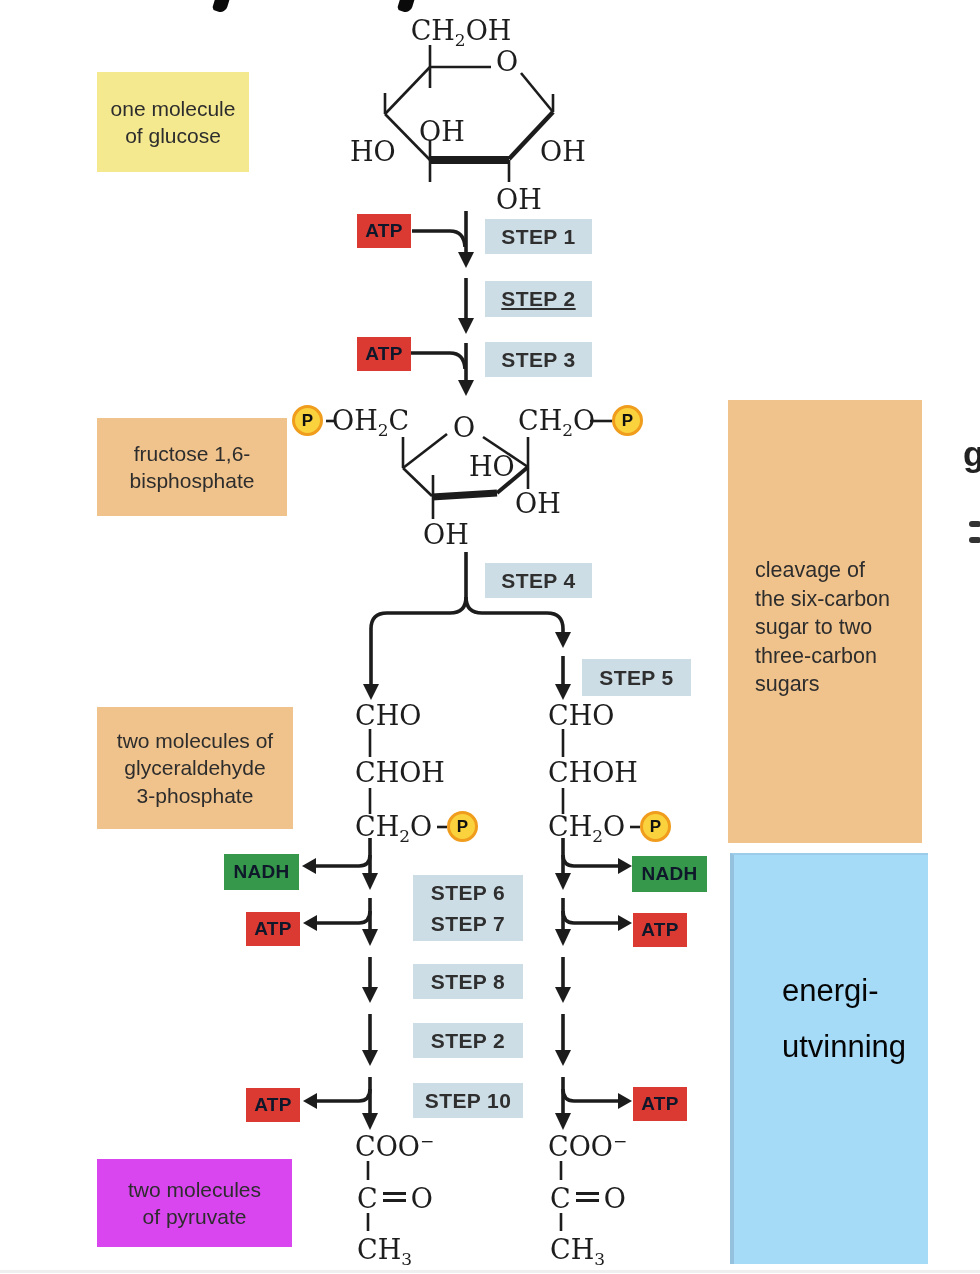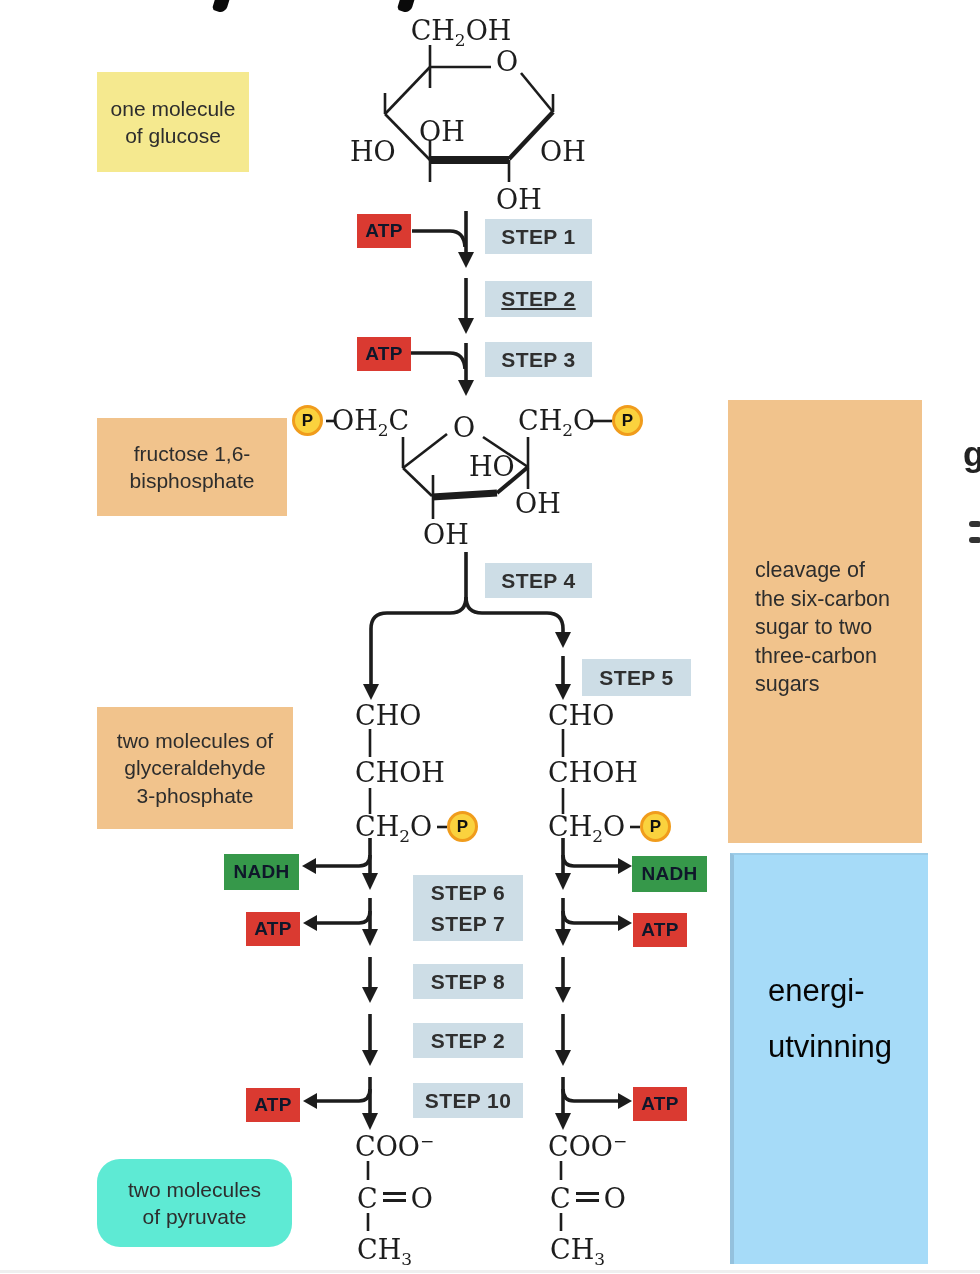--- a/index.html
+++ b/index.html
@@ -8,21 +8,21 @@
   .abs{position:absolute;}
   
   .sidebox{position:absolute;display:flex;align-items:center;justify-content:center;
            text-align:center;font-size:21px;line-height:1.3;color:#2d2d2d;
            white-space:pre-line;}
   .tallbox{position:absolute;font-size:21.5px;line-height:1.33;color:#2d2d2d;
            white-space:pre-line;box-sizing:border-box;}
   .yellow{background:#f5e98f;}
   .yellow2{background:#f7eb9e;}
   .orange{background:#f1c38c;}
-  .blue{background:#5eead4;border-radius:23px;}
+  .blue{background:#d946ef;}
   .blue2{background:#a6dbf8;}
   
   .stepbox{position:absolute;background:#cddde6;display:flex;align-items:center;
            justify-content:center;font-weight:700;font-size:21px;color:#2f2f2f;
            letter-spacing:.4px;}
   
   .token{position:absolute;display:flex;align-items:center;justify-content:center;
          font-weight:700;font-size:19px;color:#0f172a;letter-spacing:.3px;}
   .atp{background:#da3a31;width:54px;height:34px;}
   .nadh{background:#36984a;width:75px;height:36px;text-align:center;}
@@ -165,21 +165,21 @@
 glyceraldehyde
 3-phosphate</span></div>
   <div class="sidebox blue" style="left:97px;top:1159px;width:195px;height:88px;"><span>two molecules
 of pyruvate</span></div>
 
   <div class="tallbox orange" style="left:728px;top:400px;width:194px;height:443px;padding:156px 14px 0 27px;"><span>cleavage of
 the six-carbon
 sugar to two
 three-carbon
 sugars</span></div>
-  <div class="tallbox blue2" style="left:730px;top:853px;width:198px;height:411px;padding:108px 10px 0 34px;border-left:4px solid rgba(110,135,160,.30);border-top:2px solid rgba(110,135,160,.18);"><span class="energi-text">energi-
+  <div class="tallbox blue2" style="left:730px;top:853px;width:198px;height:411px;padding:108px 10px 0 48px;border-left:4px solid rgba(110,135,160,.30);border-top:2px solid rgba(110,135,160,.18);"><span class="energi-text">energi-
 utvinning</span></div>
 
   <div class="stepbox" style="left:485px;top:219px;width:107px;height:35px;">
       <span>STEP 1</span>
     </div>
   <div class="stepbox" style="left:485px;top:281px;width:107px;height:36px;text-decoration:underline;">
       <span>STEP 2</span>
     </div>
   <div class="stepbox" style="left:485px;top:342px;width:107px;height:35px;">
       <span>STEP 3</span>

